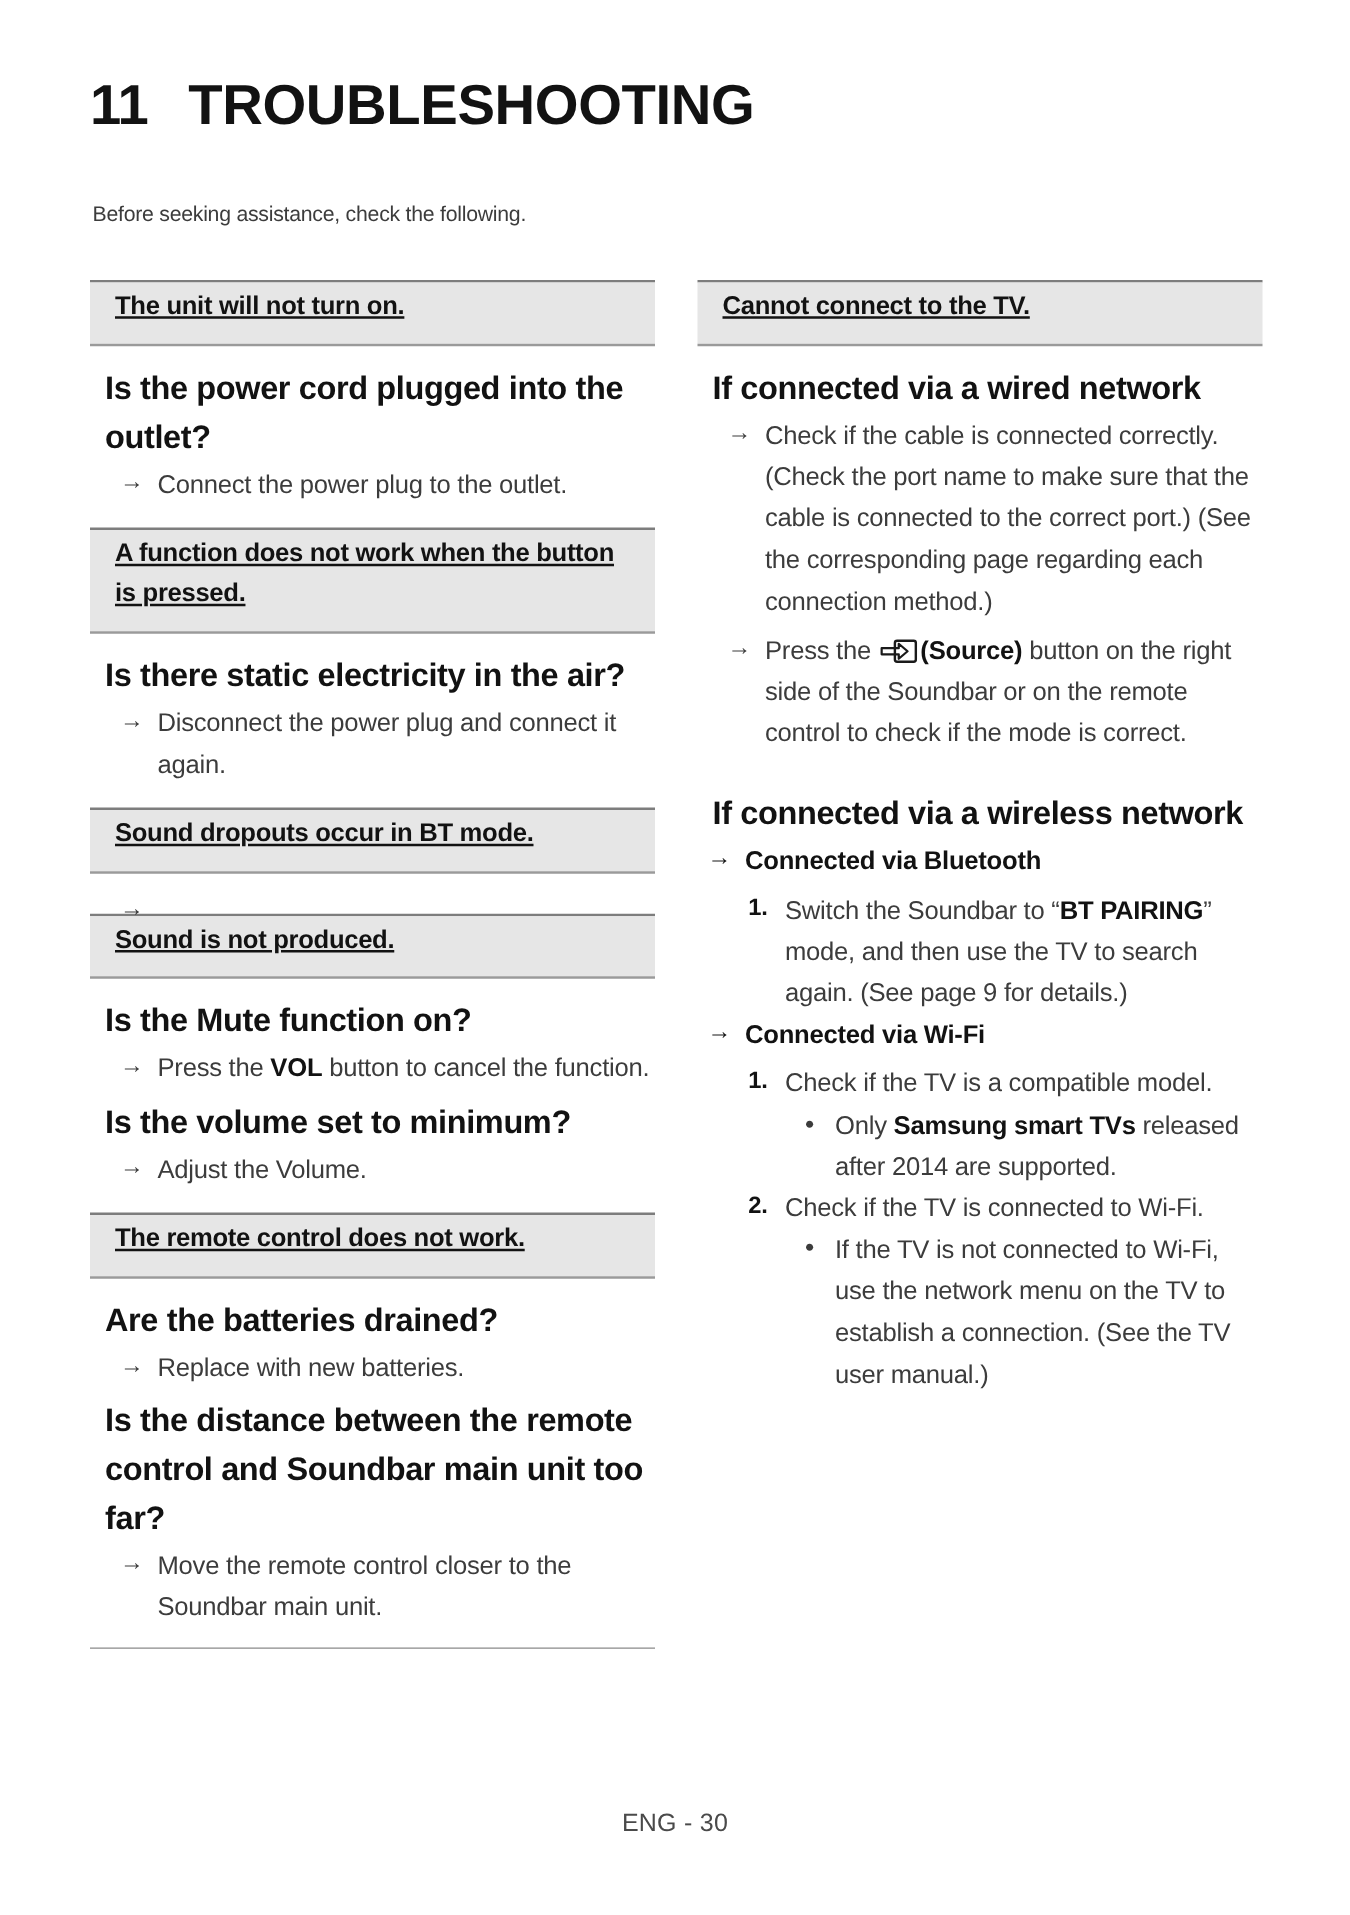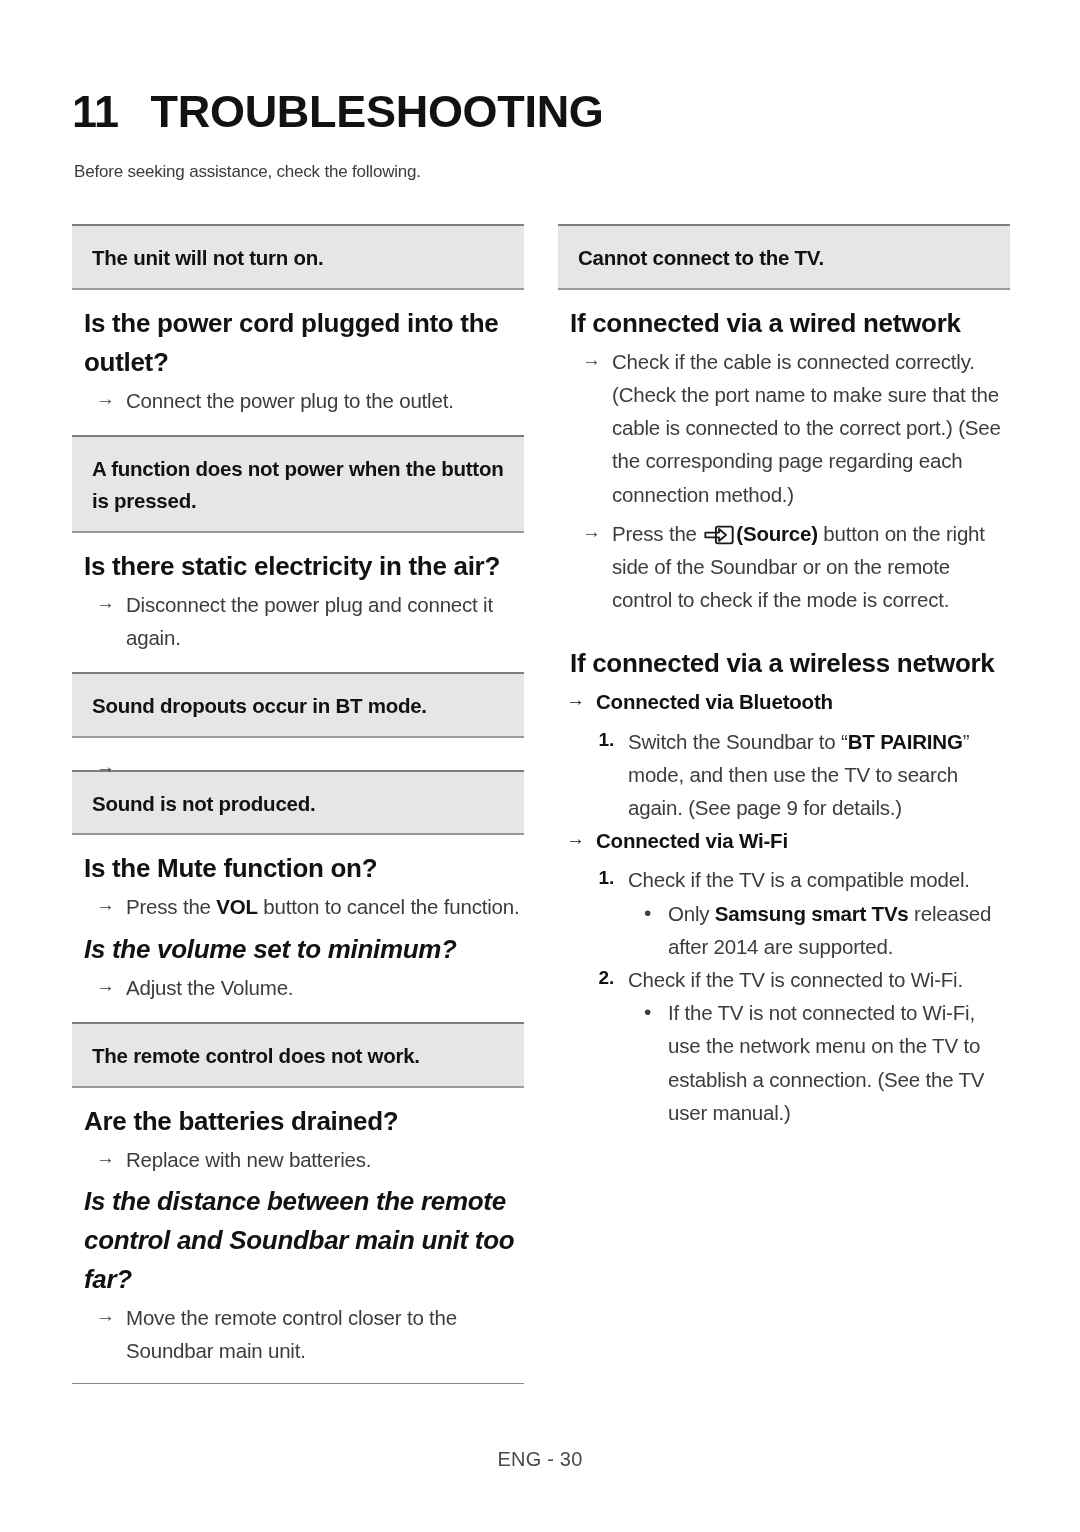--- a/index.html
+++ b/index.html
@@ -24,21 +24,20 @@
   }
 
   
   .title-row {
     position: absolute;
     left: 72px;
     top: 58px;
     display: flex;
     align-items: flex-end;
     color: #121212;
-    margin-top: 28px;
   }
   .title-num {
     font-size: 45px;
     font-weight: bold;
     letter-spacing: -0.5px;
   }
   .title-text {
     font-size: 45px;
     font-weight: bold;
     margin-left: 32px;
@@ -75,41 +74,42 @@
     border-top: 2px solid #9a9a9a;
   }
   .rule-close {
     height: 0;
     border-top: 1.5px solid #8a8a8a;
     margin-top: 16px;
   }
 
   .bar {
     background: #e6e6e6;
-    padding: 16px 20px 14px 20px;
+    padding: 3px 20px 14px 20px;
     font-size: 20.5px;
     font-weight: bold;
     color: #121212;
     line-height: 1.55;
     letter-spacing: -0.25px;
+    text-decoration: underline;
   }
 
   .body-area {
     padding: 14px 0 0 0;
   }
 
   .q {
     font-size: 26px;
     font-weight: bold;
     color: #121212;
     line-height: 1.5;
     letter-spacing: -0.3px;
     margin: 0 0 2px 12px;
   }
-  .q.tight { margin-top: 2px; font-style: italic; }
+  .q.tight { margin-top: 2px; }
 
   .a {
     font-size: 20.5px;
     color: #3c3c3c;
     line-height: 1.62;
     letter-spacing: -0.2px;
     margin: 0 0 6px 24px;
     padding-left: 30px;
     position: relative;
     text-indent: 0;
@@ -220,21 +220,21 @@
         <div class="q">Is the power cord plugged into the outlet?</div>
         <div class="a">
           <span class="arrow">→</span><span>Connect the power plug to the outlet.</span>
         </div>
         <div class="spacer-sm"></div>
       </div>
     </div>
 
     <div class="block">
       <div class="rule-top"></div>
-      <div class="bar">A function does not power when the button is pressed.</div>
+      <div class="bar">A function does not work when the button is pressed.</div>
       <div class="rule-bottom"></div>
       <div class="body-area">
         <div class="q">Is there static electricity in the air?</div>
         <div class="a">
           <span class="arrow">→</span><span>Disconnect the power plug and connect it again.</span>
         </div>
         <div class="spacer-sm"></div>
       </div>
     </div>
 

